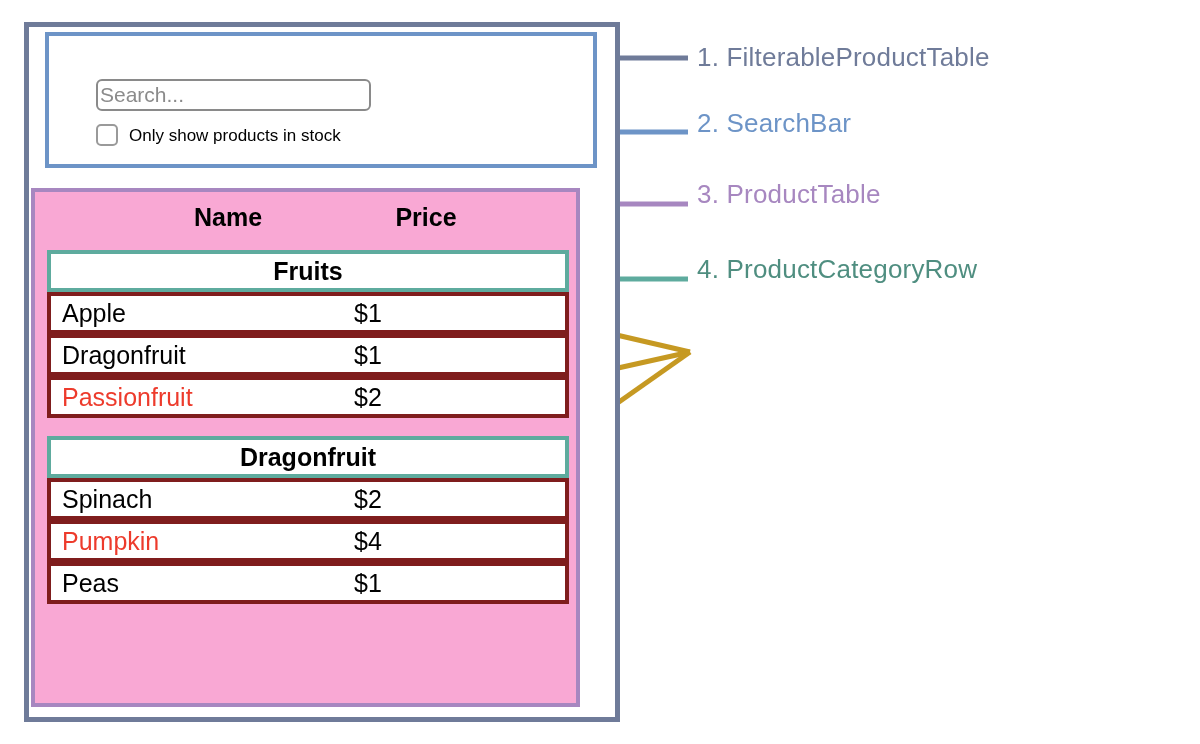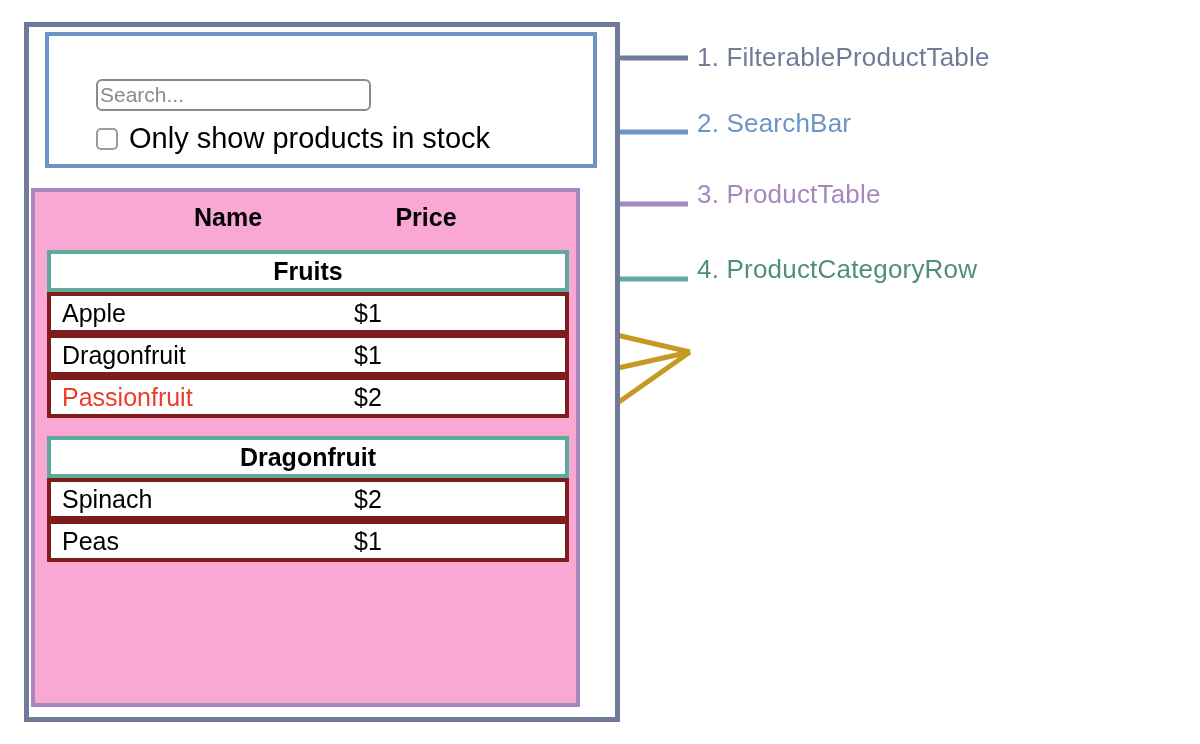--- a/index.html
+++ b/index.html
@@ -86,21 +86,21 @@
   .checkbox-box {
     width: 22px;
     height: 22px;
     box-sizing: border-box;
     border: 2px solid #9a9a9a;
     border-radius: 5px;
     background: #ffffff;
     flex: none;
   }
   .checkbox-label {
-    font-size: 29px;
+    font-size: 17px;
     color: #000000;
     line-height: 1;
     white-space: nowrap;
   }
 
   
   .frame-producttable {
     position: absolute;
     left: 31px;
     top: 188px;
@@ -253,20 +253,24 @@
         <div class="row-gap"></div>
 
         <div class="row category">
           <span class="cat-label">Dragonfruit</span>
         </div>
         <div class="row product">
           <span class="cell-name">Spinach</span>
           <span class="cell-price">$2</span>
         </div>
         <div class="row product">
+          <span class="cell-name out-of-stock">Pumpkin</span>
+          <span class="cell-price">$4</span>
+        </div>
+        <div class="row product">
           <span class="cell-name">Peas</span>
           <span class="cell-price">$1</span>
         </div>
 
       </div>
     </div>
   </div>
 
   <div class="legend-item legend-1">1. FilterableProductTable</div>
   <div class="legend-item legend-2">2. SearchBar</div>

